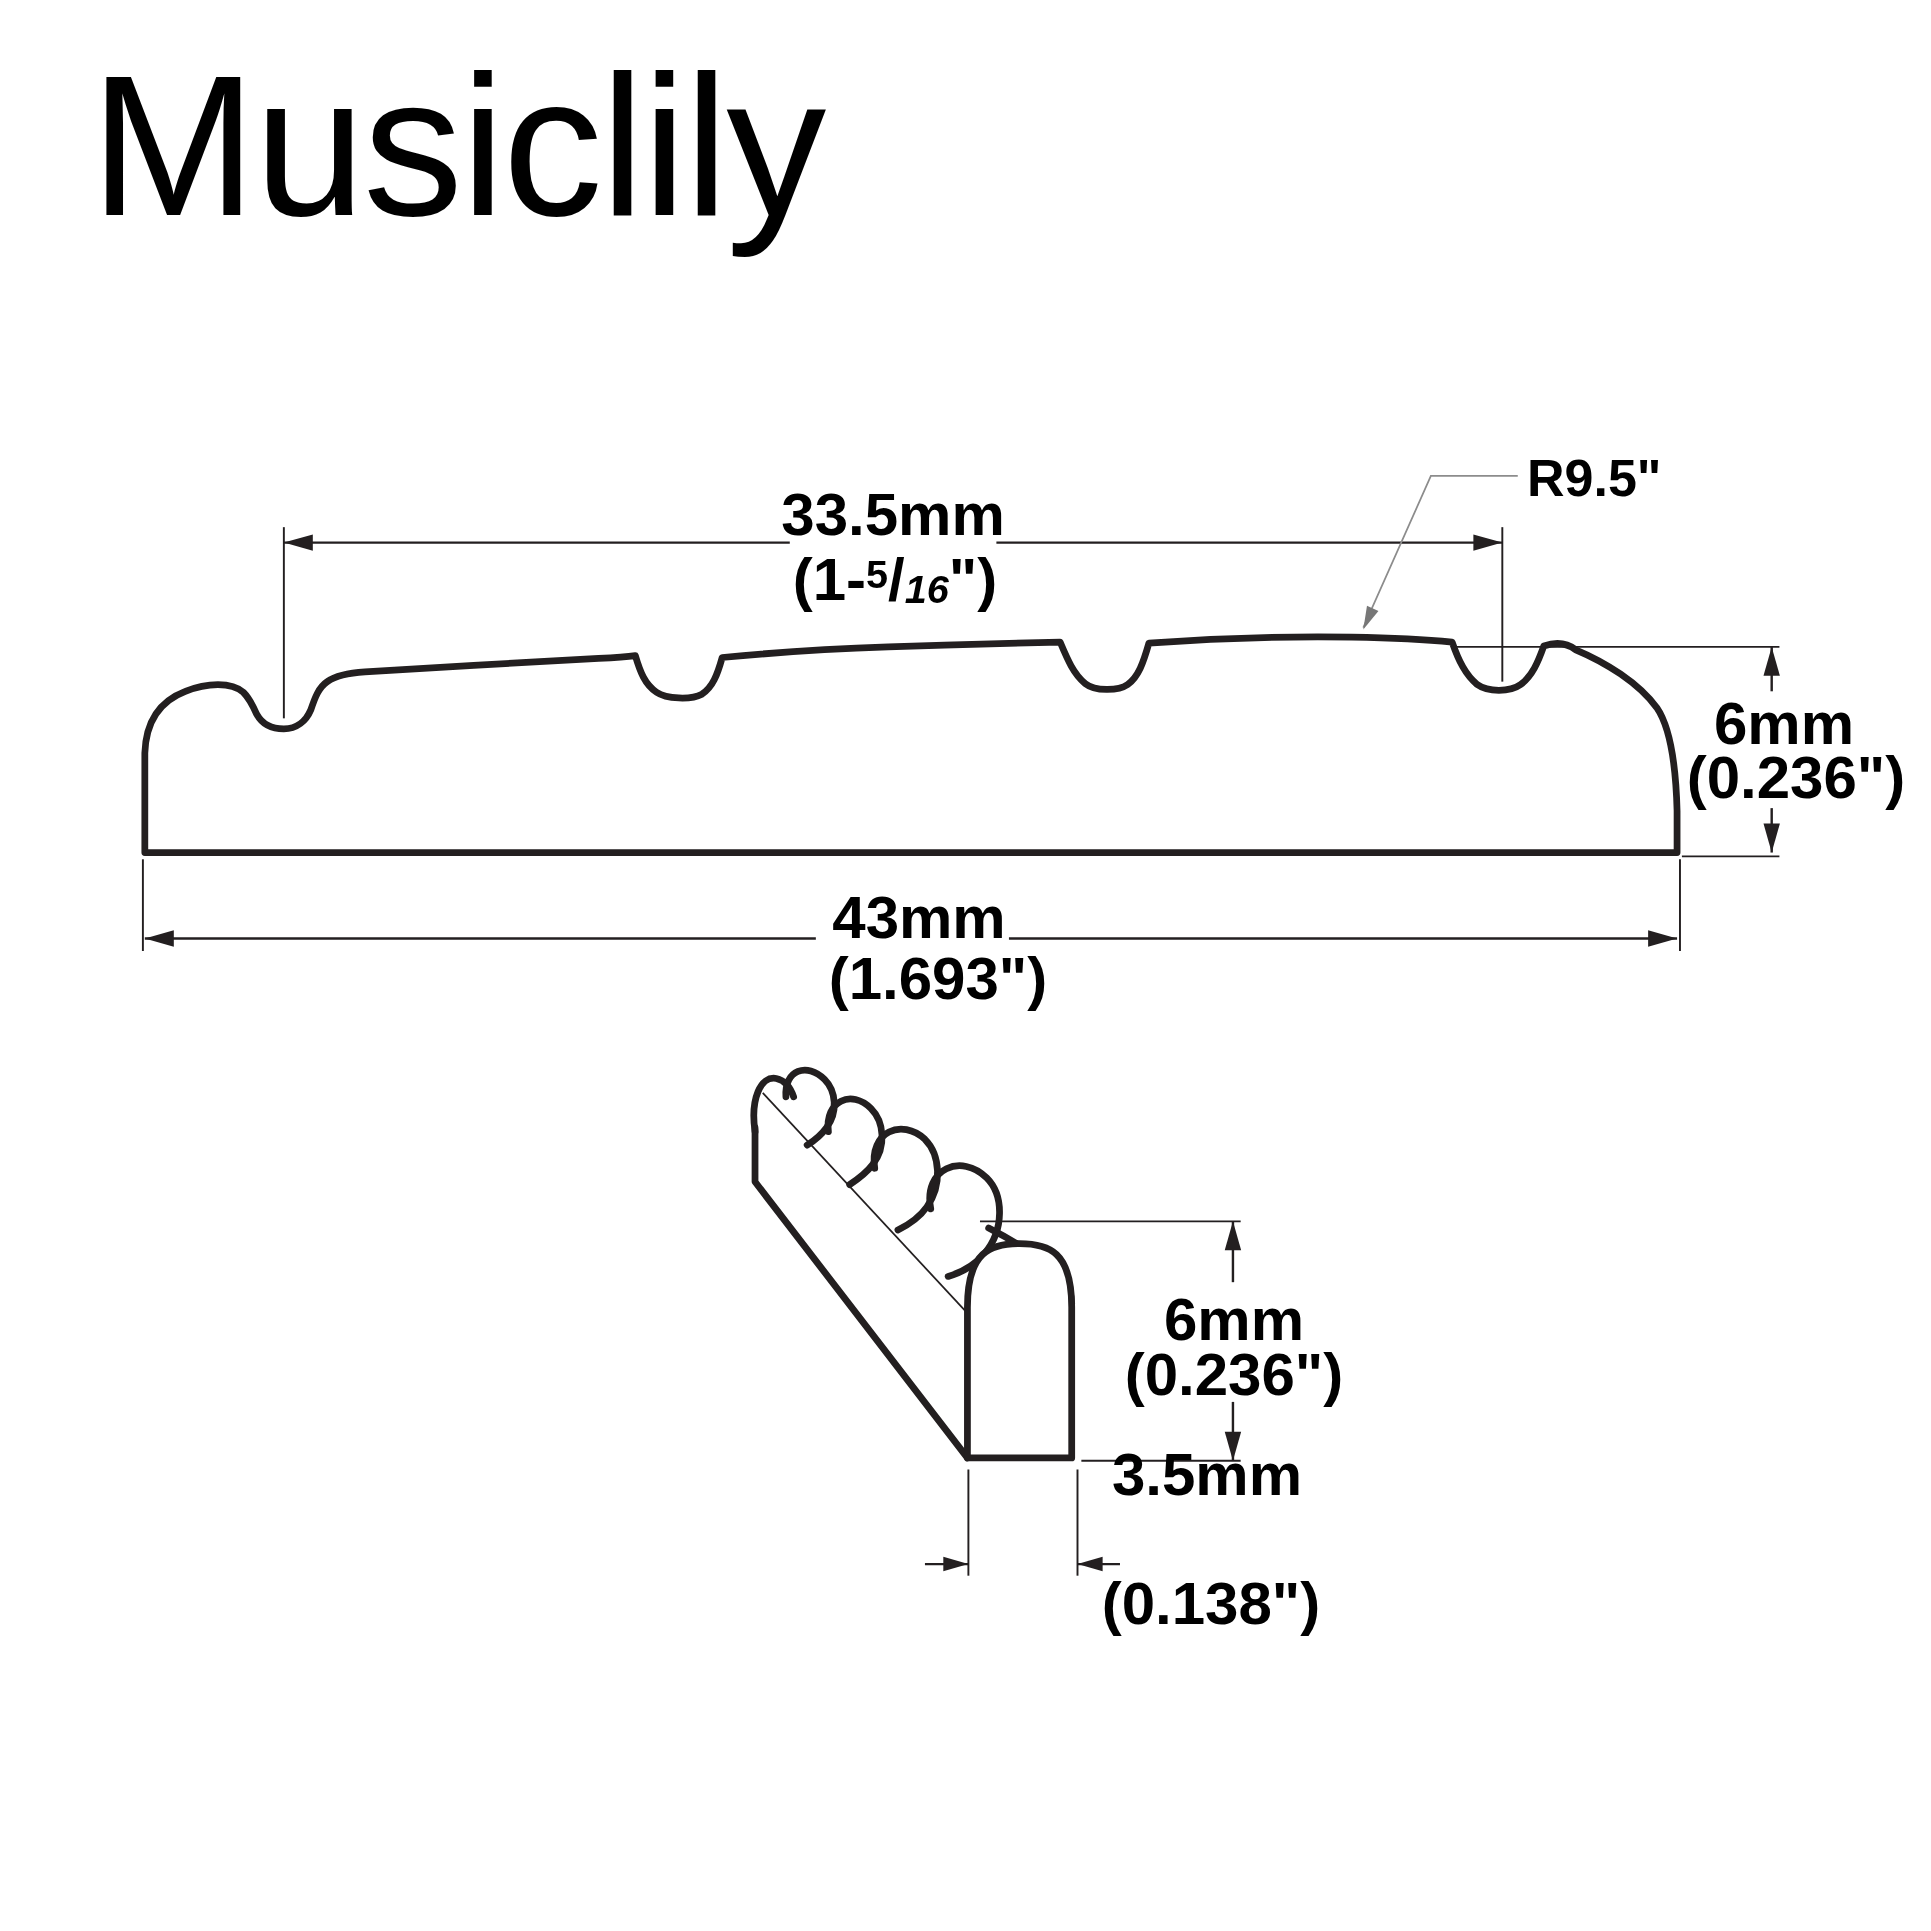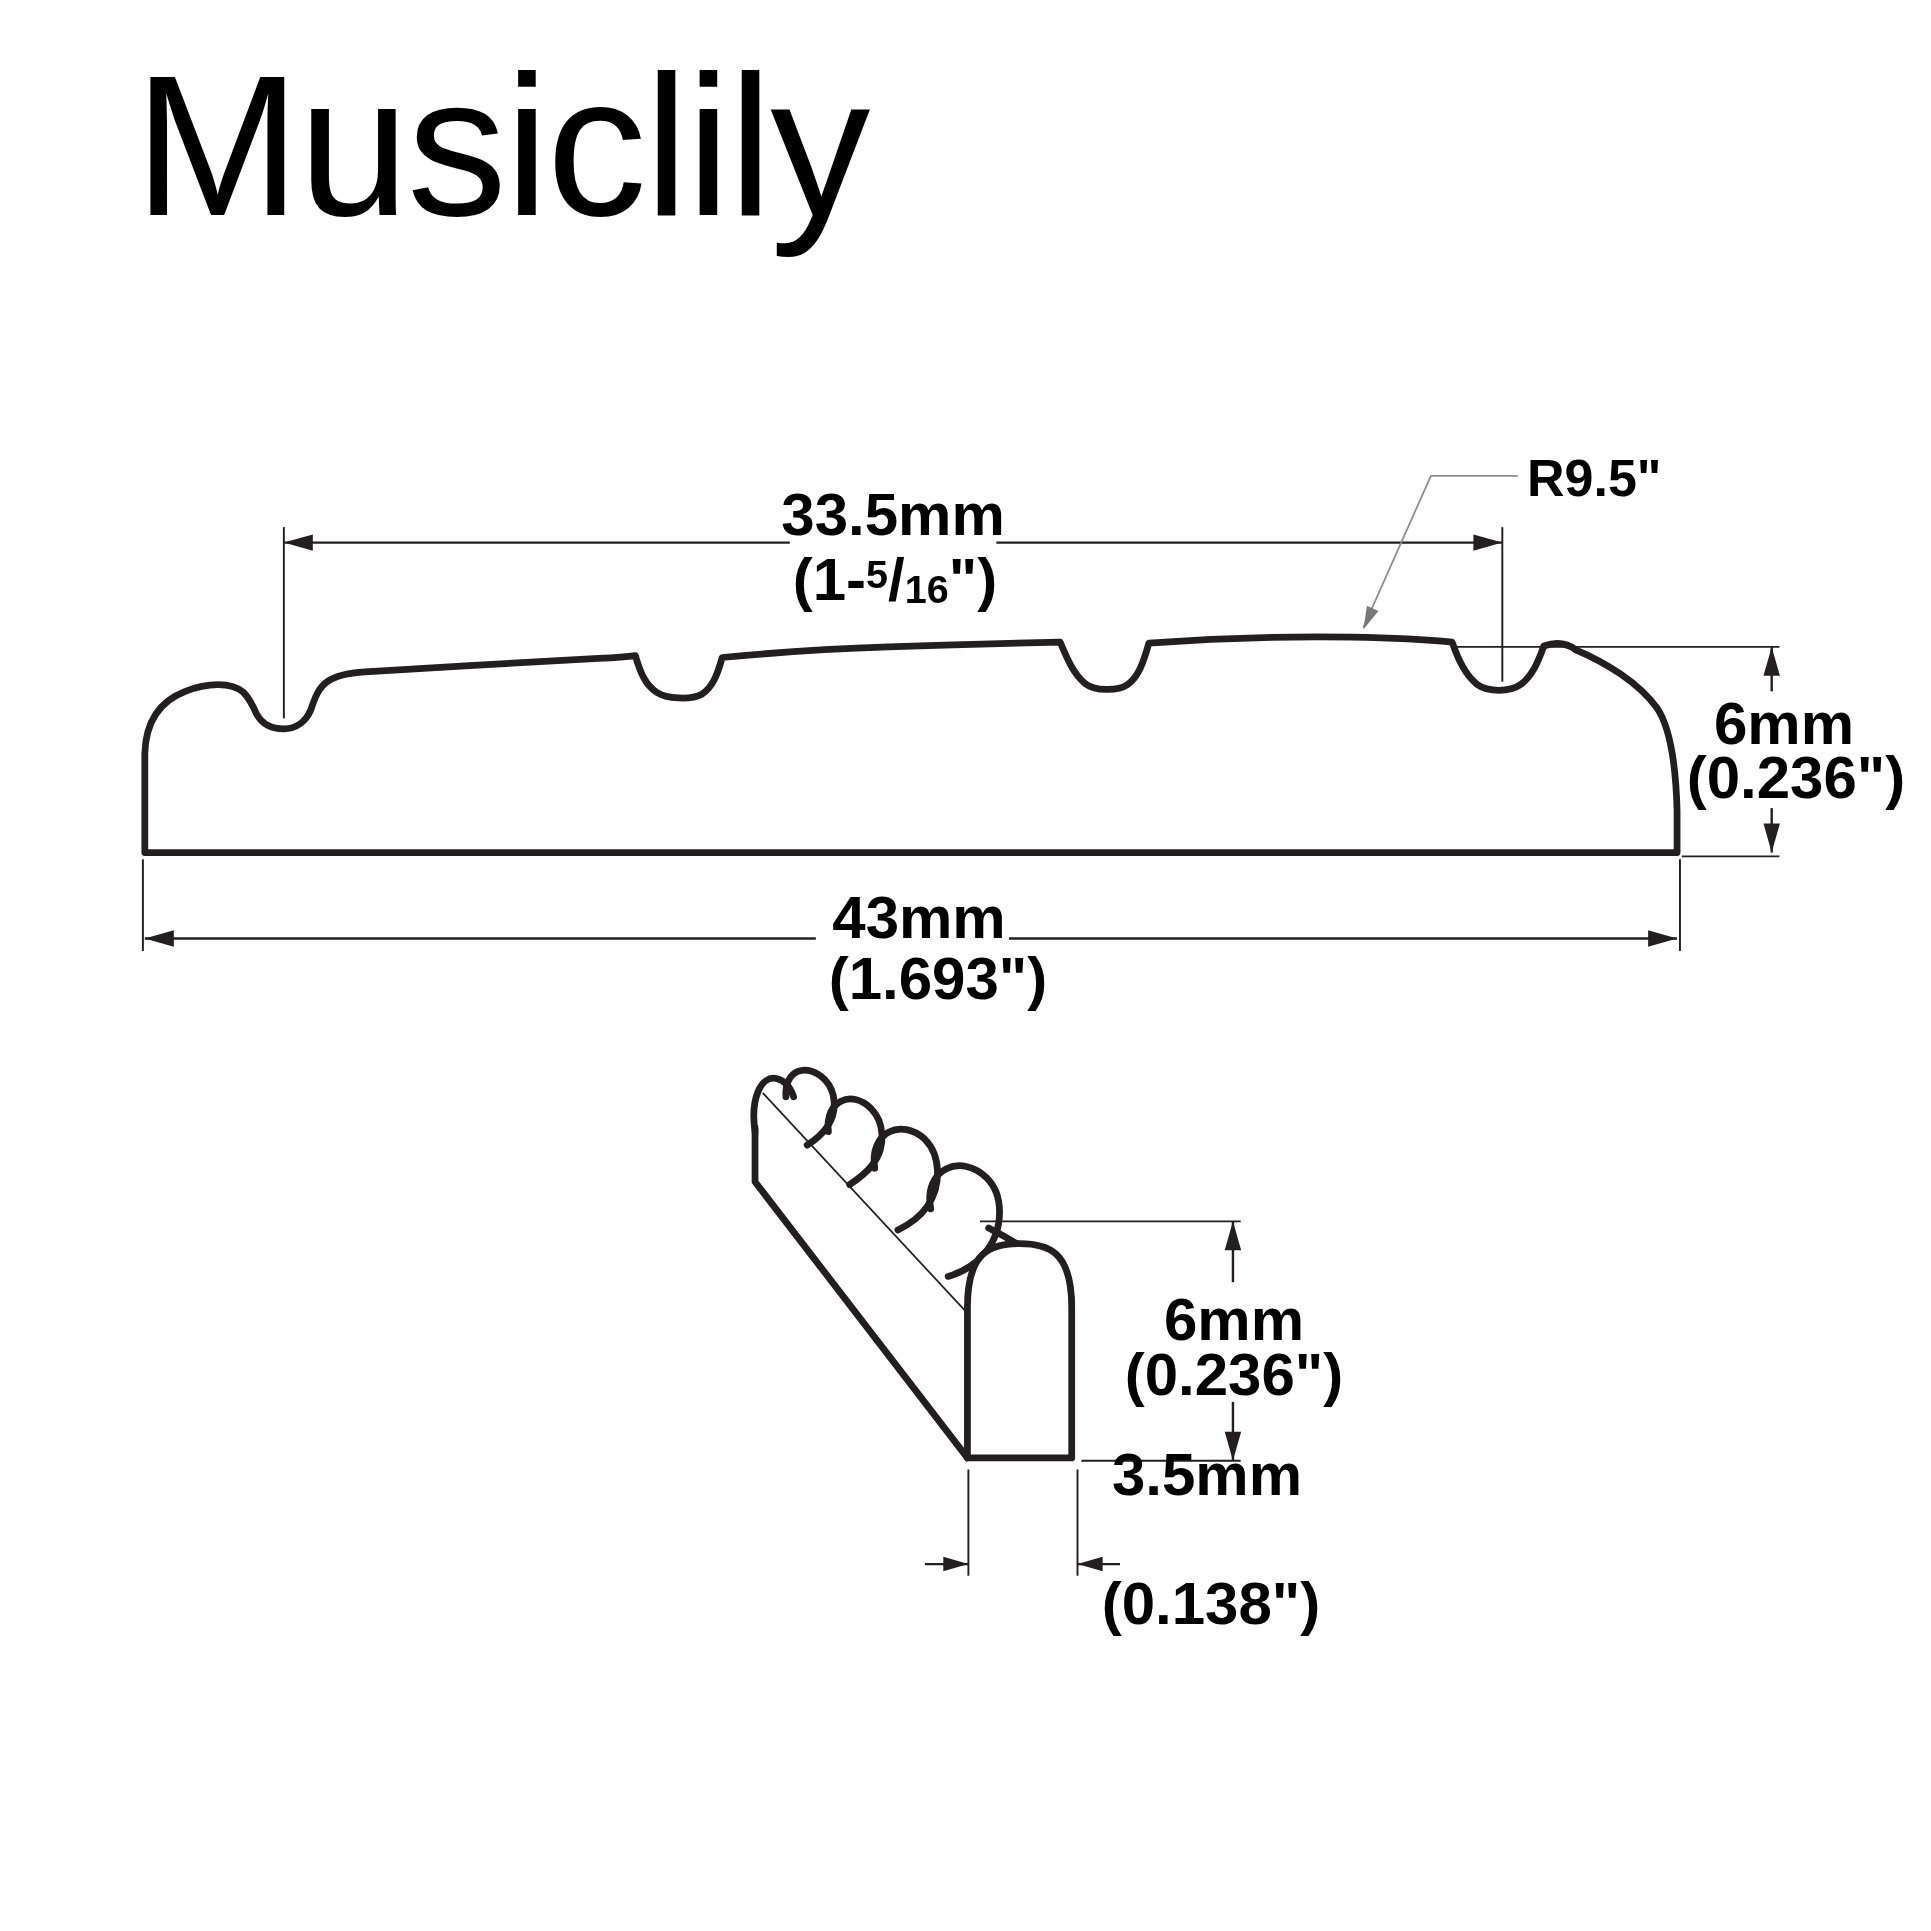--- a/index.html
+++ b/index.html
@@ -2,30 +2,30 @@
 <html><head>
 <meta charset="utf-8">
 <style>
   html,body{margin:0;padding:0;background:#fff;}
   .canvas{
     position:relative;width:1931px;height:1931px;background:#ffffff;
     font-family:"Liberation Sans","DejaVu Sans",sans-serif;overflow:hidden;
   }
   .brand-title{
     position:absolute;left:90px;top:46px;font-size:200px;line-height:1;
-    font-weight:400;color:#000;letter-spacing:-0.012em;white-space:nowrap;margin-left:44px;
+    font-weight:400;color:#000;letter-spacing:-0.012em;white-space:nowrap;
   }
   .dim-text{
     position:absolute;transform:translateX(-50%);
     font-size:60px;font-weight:700;color:#000;line-height:1.08;white-space:nowrap;
     text-align:center;
   }
   .dim-text.left-anchor{transform:none;}
   .frac-sup{font-size:0.66em;vertical-align:0.30em;}
-  .frac-sub{font-size:0.66em;vertical-align:-0.08em;}
+  .frac-sub{font-size:0.66em;vertical-align:-0.08em;font-style:italic;}
   svg{position:absolute;left:0;top:0;}
   .outline{fill:#ffffff;stroke:#231f20;stroke-width:7;stroke-linejoin:round;stroke-linecap:round;}
   .stroke-heavy{fill:none;stroke:#231f20;stroke-width:7;stroke-linejoin:round;stroke-linecap:round;}
   .stroke-dim{fill:none;stroke:#231f20;stroke-width:2.5;}
   .stroke-ext{fill:none;stroke:#231f20;stroke-width:2;}
   .stroke-thin{fill:none;stroke:#231f20;stroke-width:1.8;}
   .stroke-leader{fill:none;stroke:#8c8c8c;stroke-width:1.8;}
   .arrow{fill:#231f20;stroke:none;}
   .arrow-leader{fill:#777777;stroke:none;}
 </style>

